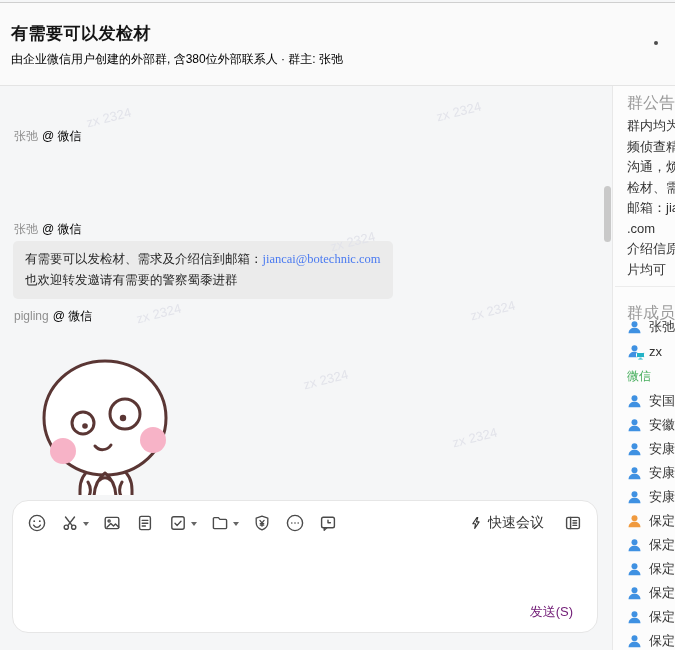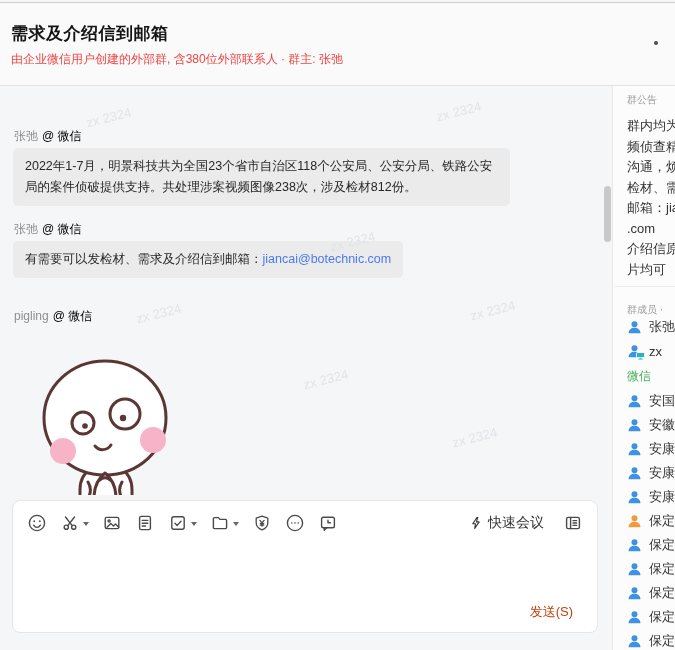--- a/index.html
+++ b/index.html
@@ -2,95 +2,95 @@
 <html><head>
 <meta charset="utf-8">
 <style>
   html,body{margin:0;padding:0;}
   body{width:675px;height:650px;overflow:hidden;font-family:"Liberation Sans","DejaVu Sans",sans-serif;}
   .app{position:relative;width:675px;height:650px;background:#f5f6f7;overflow:hidden;}
   .topline{position:absolute;left:0;top:2px;width:675px;height:1px;background:#cfcfcf;}
   
   .header{position:absolute;left:0;top:3px;width:675px;height:83px;background:#fafafa;border-bottom:1px solid #e4e4e4;box-sizing:border-box;}
   .g-title{position:absolute;left:11px;top:19px;font-size:17px;font-weight:700;color:#141414;letter-spacing:.5px;}
-  .g-sub{position:absolute;left:11px;top:48px;font-size:12px;color:#ef4444;}
+  .g-sub{position:absolute;left:11px;top:48px;font-size:12px;color:#000000;}
   .more-dot{position:absolute;left:654px;top:38px;width:4px;height:4px;border-radius:50%;background:#4c4c4c;cursor:pointer;}
   
   .chat{position:absolute;left:0;top:86px;width:612px;height:564px;}
   .wm{position:absolute;z-index:5;font-size:13px;color:#e2e3ea;transform:rotate(-14deg);white-space:nowrap;pointer-events:none;}
   .stamp{position:absolute;left:0;top:20px;width:536px;text-align:center;font-size:12px;color:#b2b2b2;}
   .sender{position:absolute;font-size:12px;color:#8f8f8f;white-space:nowrap;}
   .sender .tag{color:#000000;margin-left:4px;}
   .bubble{position:absolute;background:#ebebeb;border-radius:5px;padding:8px 12px;font-size:12.5px;line-height:21px;color:#262626;z-index:1;}
   .bubble .nw{white-space:nowrap;}
   .b1{left:13px;top:62px;max-width:473px;word-break:break-all;}
-  .b2{left:13px;top:155px;}
+  .b2{left:13px;top:155px;font-family:Liberation Serif, serif;}
   .email{color:#4a7af0;cursor:pointer;}
   .sticker-clip{position:absolute;left:40px;top:270px;width:134px;height:139px;overflow:hidden;z-index:1;}
   
   .back-pill{position:absolute;left:472px;top:458px;width:128px;height:30px;background:#fff;border:none;border-radius:16px;box-shadow:0 1px 5px rgba(0,0,0,.16);display:flex;align-items:center;justify-content:center;gap:5px;color:#4a7af0;font-size:13px;cursor:pointer;z-index:6;font-family:inherit;}
   .scroll-thumb{position:absolute;left:604px;top:186px;width:7px;height:56px;border-radius:4px;background:#c9c9c9;z-index:4;cursor:pointer;}
   
-  .composer{position:absolute;left:12px;top:500px;width:586px;height:133px;background:#fff;border:1px solid #e6e6e6;border-radius:8px;box-sizing:border-box;z-index:10;}
+  .composer{position:absolute;left:12px;top:500px;width:586px;height:133px;background:#fff;border:1px solid #e6e6e6;border-radius:16px;box-sizing:border-box;z-index:10;}
   .toolbar{position:absolute;left:0;top:0;right:0;height:44px;display:flex;align-items:center;padding:0 14px;gap:13px;}
   .tbtn{display:flex;align-items:center;gap:3px;background:none;border:none;padding:0;cursor:pointer;color:#4a4a4a;}
   .tbtn svg{display:block;}
   .caret{width:0;height:0;border:3.5px solid transparent;border-top:4.5px solid #666;margin-top:5px;}
   .tb-spacer{flex:1;}
   .quick{display:flex;align-items:center;gap:4px;background:none;border:none;font-size:14px;color:#333;cursor:pointer;font-family:inherit;white-space:nowrap;}
   .input-zone{position:absolute;left:12px;top:46px;right:12px;bottom:34px;}
-  .send{position:absolute;right:18px;bottom:10px;font-size:13px;color:#c2410c;background:none;border:none;cursor:pointer;font-family:inherit;}
+  .send{position:absolute;right:18px;bottom:10px;font-size:13px;color:#701a75;background:none;border:none;cursor:pointer;font-family:inherit;}
   
   .side-div{position:absolute;left:612px;top:86px;width:1px;height:564px;background:#e8e8e8;}
   .sidebar{position:absolute;left:613px;top:86px;width:62px;height:564px;background:#fcfcfc;}
-  .sb-title{position:absolute;left:14px;font-size:10px;color:#9a9a9a;white-space:nowrap;}
+  .sb-title{position:absolute;left:14px;font-size:16px;color:#9a9a9a;white-space:nowrap;}
   .ann-line{font-size:13px;line-height:20.5px;color:#333;white-space:nowrap;}
   .ann-box{position:absolute;left:14px;top:30px;}
   .sb-hr{position:absolute;left:2px;top:200px;width:200px;height:1px;background:#ececec;}
   .mem-list{position:absolute;left:14px;top:229px;width:200px;}
   .m-row{height:24px;display:flex;align-items:center;gap:7px;cursor:pointer;}
   .m-ic{position:relative;width:15px;height:14px;flex:0 0 15px;}
   .m-ic svg{display:block;}
   .blue{color:#3f91e2;}.orange{color:#f09a3e;}
   .pc-badge{position:absolute;right:-3px;bottom:-2px;}
   .m-name{font-size:13px;color:#333;white-space:nowrap;}
   .wx-label{height:26px;display:flex;align-items:center;font-size:12px;color:#45ad5b;}
 </style>
 </head>
 <body>
 
 <div class="app">
   <div class="topline"></div>
 
   <div class="header">
-    <div class="g-title">需求及介绍信到邮箱</div>
+    <div class="g-title">有需要可以发检材</div>
     <div class="g-sub">由企业微信用户创建的外部群, 含380位外部联系人 · 群主: 张弛</div>
     <div class="more-dot"></div>
   </div>
 
   <div class="chat">
     <span class="wm" style="left:86px;top:24px">zx 2324</span>
     <span class="wm" style="left:436px;top:18px">zx 2324</span>
     <span class="wm" style="left:330px;top:148px">zx 2324</span>
     <span class="wm" style="left:136px;top:220px">zx 2324</span>
     <span class="wm" style="left:470px;top:217px">zx 2324</span>
     <span class="wm" style="left:303px;top:286px">zx 2324</span>
     <span class="wm" style="left:452px;top:344px">zx 2324</span>
 
 
     <div class="sender" style="left:14px;top:42px">
       <span>张弛</span><span class="tag">@ 微信</span>
     </div>
-    <div class="bubble b1">2022年1-7月，明景科技共为全国23个省市自治区118个公安局、公安分局、铁路公安局的案件侦破提供支持。共处理涉案视频图像238次，涉及检材812份。</div>
 
     <div class="sender" style="left:14px;top:135px">
       <span>张弛</span><span class="tag">@ 微信</span>
     </div>
     <div class="bubble b2">
       <div class="nw"><span>有需要可以发检材、需求及介绍信到邮箱：</span><span class="email">jiancai@botechnic.com</span></div>
+      <div class="nw">也欢迎转发邀请有需要的警察蜀黍进群</div>
     </div>
 
     <div class="sender" style="left:14px;top:222px">
       <span>pigling</span><span class="tag">@ 微信</span>
     </div>
     <div class="sticker-clip">
       <svg width="132" height="158" viewBox="0 0 132 158">
         <g stroke="#5a3634" stroke-width="3" fill="none" stroke-linecap="round" stroke-linejoin="round">
           <path d="M40 158V134c0-10 4-17 11-21h30c7 4 11 11 11 21v24" fill="#ffffff"></path>
           <ellipse cx="65" cy="62" rx="61" ry="57" fill="#ffffff"></ellipse>

